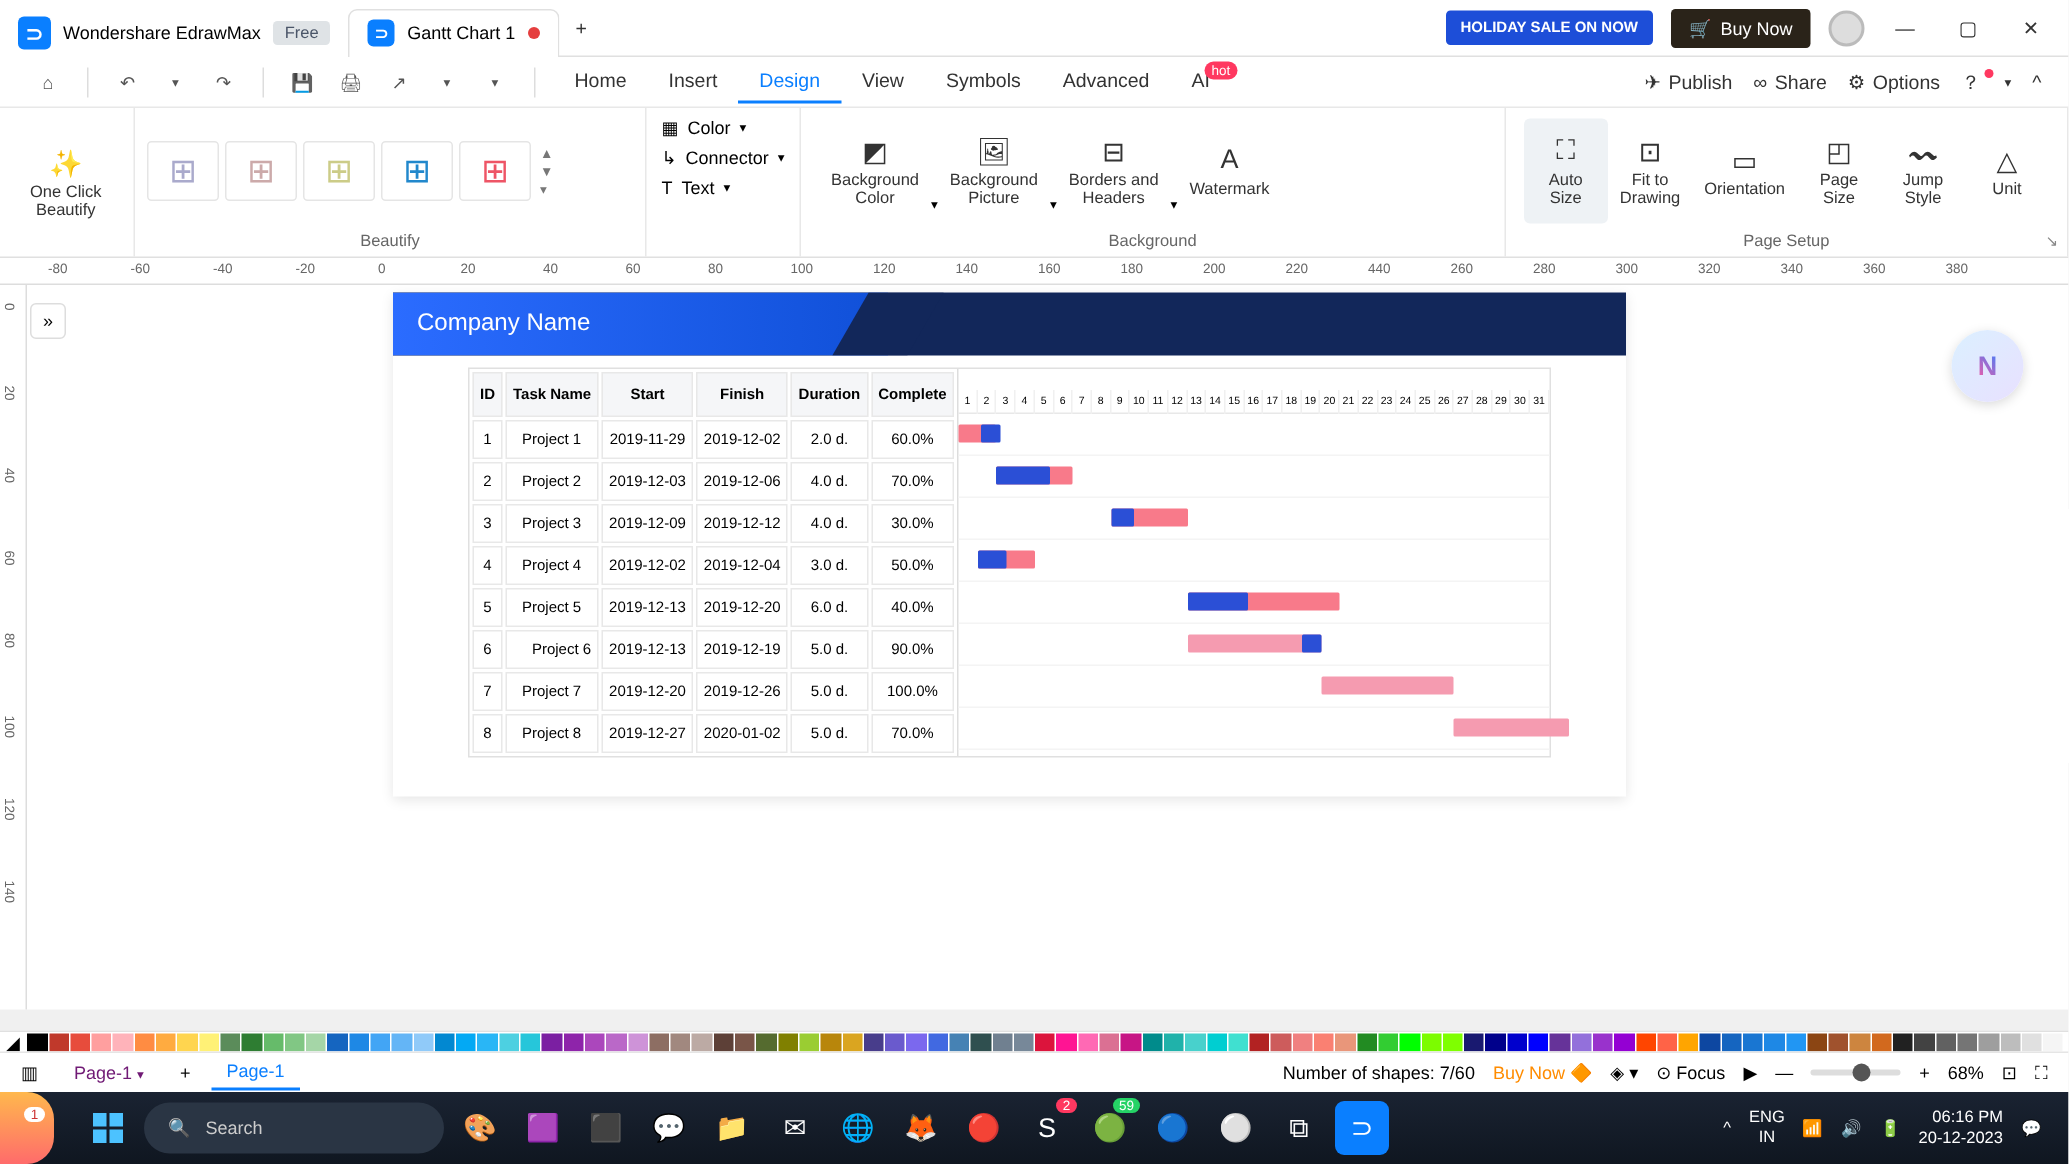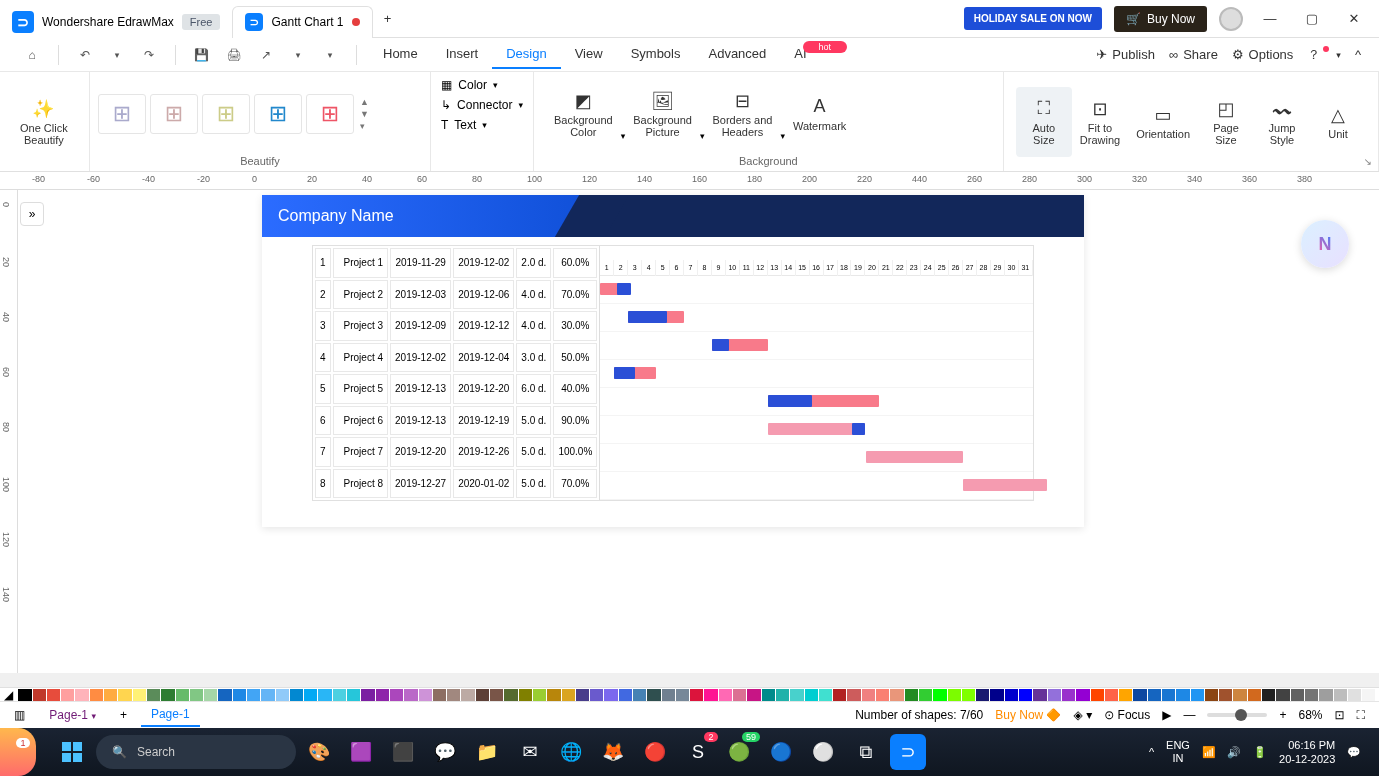--- a/index.html
+++ b/index.html
@@ -14,21 +14,21 @@
 .title-right{margin-left:auto;display:flex;align-items:center;gap:12px;padding-right:10px}
 .holiday{background:#1d4ed8;color:#fff;padding:6px 10px;font-size:10px;font-weight:bold;border-radius:3px}
 .buy-btn{background:#2a2319;color:#fff;padding:6px 12px;border-radius:3px;display:flex;align-items:center;gap:6px;font-size:12px}
 .avatar{width:24px;height:24px;border-radius:50%;background:#ddd;border:2px solid #bbb}
 .win-btn{width:30px;height:30px;display:flex;align-items:center;justify-content:center;color:#333;font-size:13px}
 .menu-bar{height:34px;background:#fff;display:flex;align-items:center;padding:0 18px;gap:4px;border-bottom:1px solid #e8e8e8}
 .qa-btn{width:28px;height:28px;display:flex;align-items:center;justify-content:center;color:#555;border-radius:4px}
 .menu-sep{width:1px;height:20px;background:#ddd;margin:0 8px}
 .menu-item{padding:6px 14px;color:#333;font-size:13px}
 .menu-item.active{color:#0a7fff;border-bottom:2px solid #0a7fff;font-weight:500}
-.hot{background:#ff3860;color:#fff;font-size:9px;padding:1px 16px;border-radius:6px;position:relative;top:-8px;left:-4px}
+.hot{background:#ff3860;color:#fff;font-size:9px;padding:1px 5px;border-radius:6px;position:relative;top:-8px;left:-4px}
 .menu-right{margin-left:auto;display:flex;align-items:center;gap:14px}
 .mr-item{display:flex;align-items:center;gap:5px;color:#333;font-size:13px}
 .ribbon{height:100px;background:#fff;display:flex;border-bottom:1px solid #e0e0e0}
 .ribbon-group{border-right:1px solid #e8e8e8;display:flex;flex-direction:column;position:relative}
 .ribbon-row{display:flex;align-items:center;padding:6px 12px;flex:1}
 .ribbon-label{text-align:center;font-size:11px;color:#666;padding-bottom:4px}
 .rb-item{display:flex;flex-direction:column;align-items:center;justify-content:center;padding:4px 8px;gap:2px;color:#333;font-size:11px}
 .rb-item.tall{height:70px;min-width:56px}
 .rb-icon{width:22px;height:22px;display:flex;align-items:center;justify-content:center;font-size:18px}
 .style-box{width:48px;height:40px;border:1px solid #e5e5e5;border-radius:3px;margin:2px;display:flex;align-items:center;justify-content:center;position:relative}
@@ -251,20 +251,21 @@
       <div class="rb-item tall">
           <div class="rb-icon">〰</div>
           <span style="white-space:pre-line;text-align:center">Jump
 Style</span>
         </div>
       <div class="rb-item tall">
           <div class="rb-icon">△</div>
           <span>Unit</span>
         </div>
     </div>
+    <div class="ribbon-label">Page Setup</div>
     <span style="position:absolute;right:6px;bottom:4px;font-size:10px;color:#888">↘</span>
   </div>
 </div>
 
 <div class="ruler-h" id="ruler-h">
     <span style="position: absolute; left: 32px; top: 2px;">-80</span>
     <span style="position: absolute; left: 87px; top: 2px;">-60</span>
     <span style="position: absolute; left: 142px; top: 2px;">-40</span>
     <span style="position: absolute; left: 197px; top: 2px;">-20</span>
     <span style="position: absolute; left: 252px; top: 2px;">0</span>
@@ -303,20 +304,28 @@
 <div class="canvas-area">
   <div class="expand-btn">»</div>
   <div class="page">
     <div class="page-header">
       <div class="page-header-blue">Company Name</div>
     </div>
     <div class="gantt">
       <table class="gantt-table" id="gantt-table">
           <tbody>
             <tr>
+              <th>ID</th>
+              <th>Task Name</th>
+              <th>Start</th>
+              <th>Finish</th>
+              <th>Duration</th>
+              <th>Complete</th>
+            </tr>
+            <tr>
               <td>1</td>
               <td style="text-align:left;padding-left:10px">Project 1</td>
               <td>2019-11-29</td>
               <td>2019-12-02</td>
               <td>2.0 d.</td>
               <td>60.0%</td>
             </tr>
             <tr>
               <td>2</td>
               <td style="text-align:left;padding-left:10px">Project 2</td>
@@ -344,21 +353,21 @@
             <tr>
               <td>5</td>
               <td style="text-align:left;padding-left:10px">Project 5</td>
               <td>2019-12-13</td>
               <td>2019-12-20</td>
               <td>6.0 d.</td>
               <td>40.0%</td>
             </tr>
             <tr>
               <td>6</td>
-              <td style="text-align:left;padding-left:10px">Project 6</td>
+              <td style="text-align:right;padding-left:10px">Project 6</td>
               <td>2019-12-13</td>
               <td>2019-12-19</td>
               <td>5.0 d.</td>
               <td>90.0%</td>
             </tr>
             <tr>
               <td>7</td>
               <td style="text-align:left;padding-left:10px">Project 7</td>
               <td>2019-12-20</td>
               <td>2019-12-26</td>

